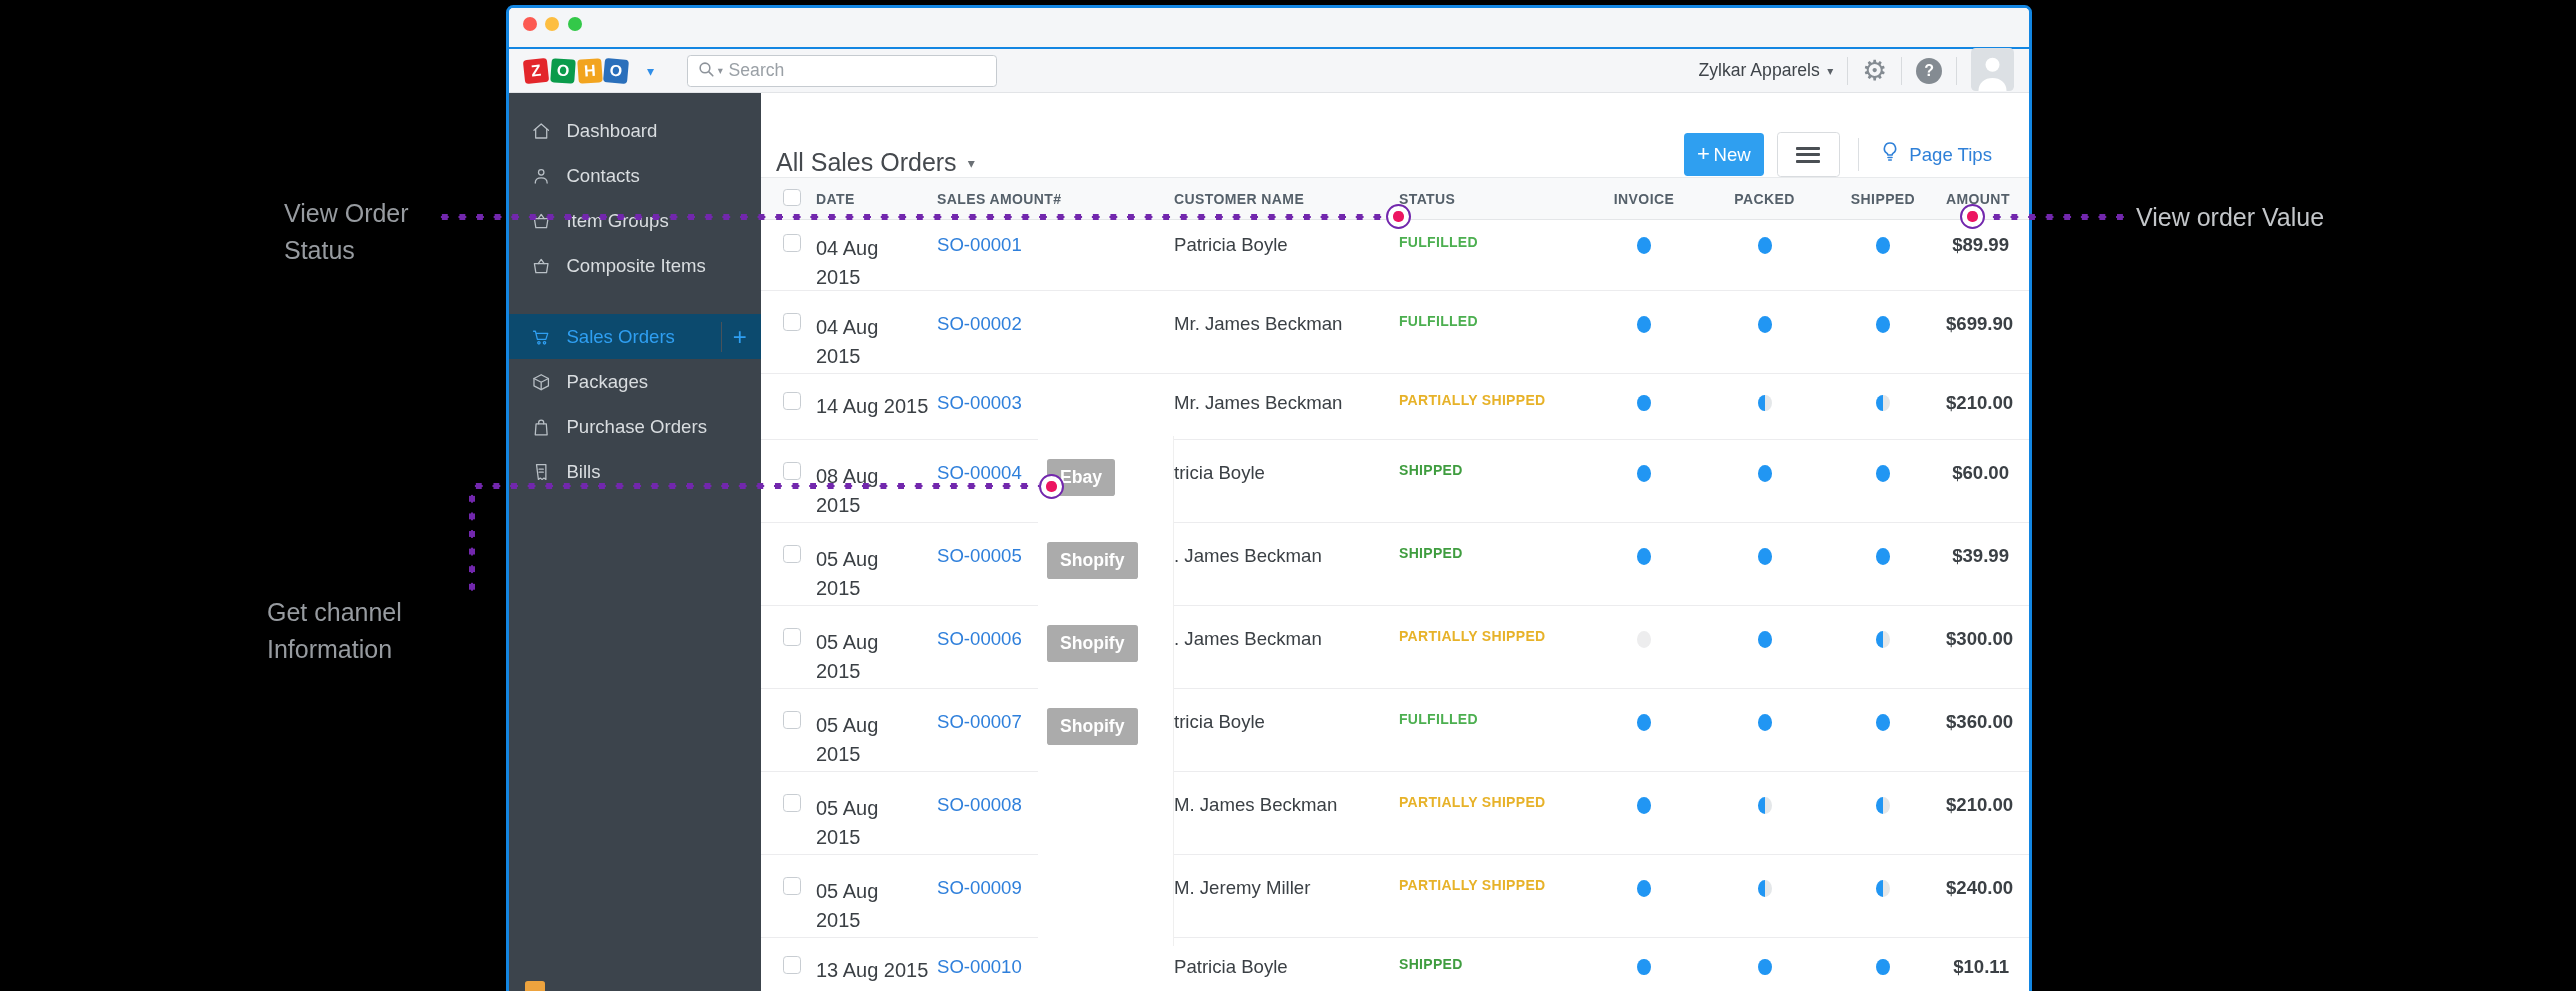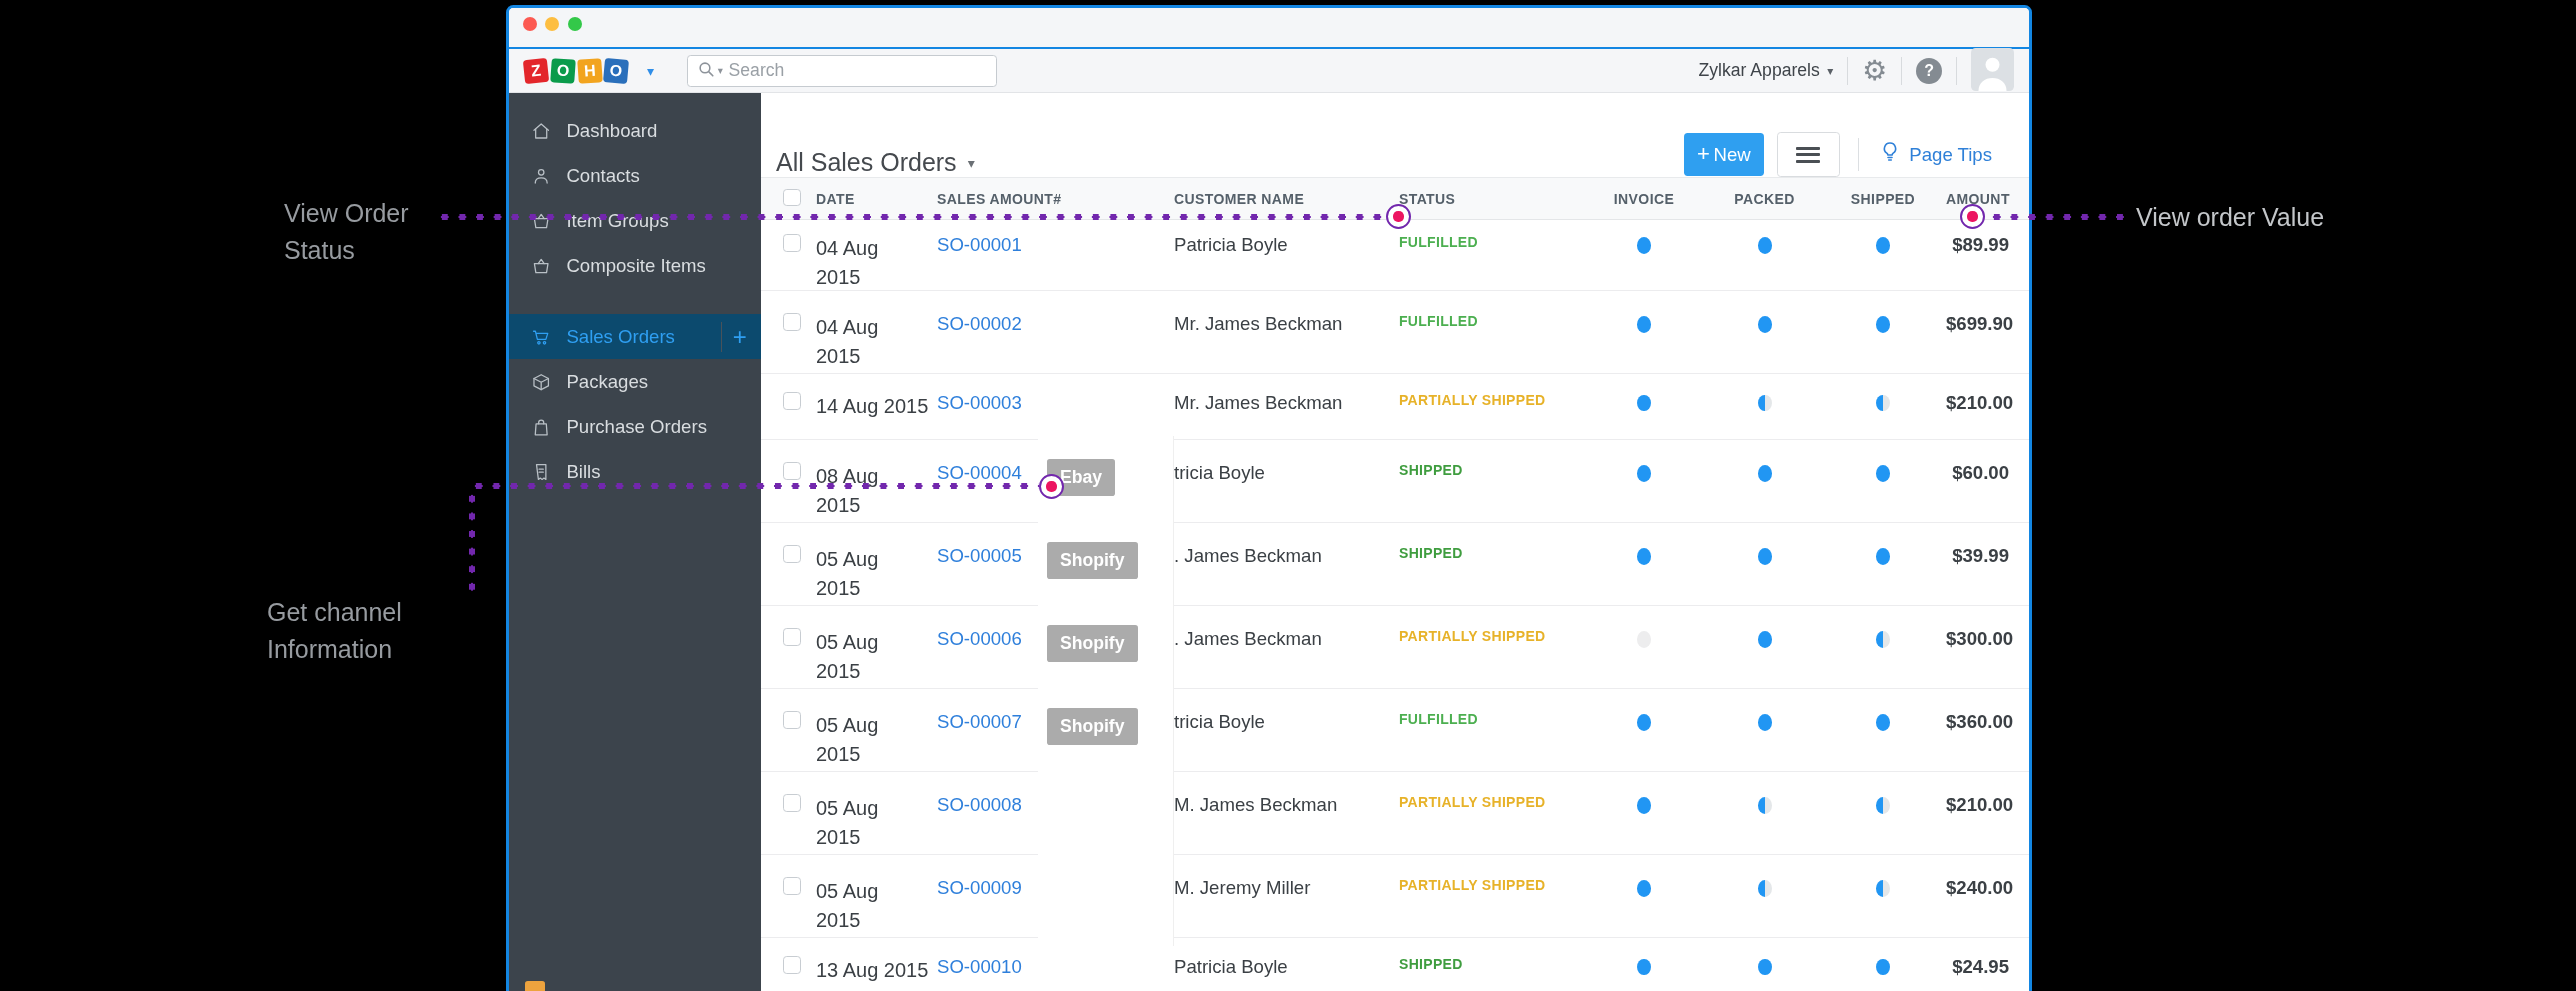--- a/index.html
+++ b/index.html
@@ -411,21 +411,21 @@
             </div>
             <div class="grid row">
               <div class="c-check"><span class="checkbox"></span></div>
               <div class="c-date">13 Aug 2015</div>
               <div class="c-so"><a>SO-00010</a></div>
               <div class="c-cust">Patricia Boyle</div>
               <div class="c-status" style="color: rgb(63, 157, 63);">SHIPPED</div>
               <div class="c-dot"><span class="dot full"></span></div>
               <div class="c-dot"><span class="dot full"></span></div>
               <div class="c-dot"><span class="dot full"></span></div>
-              <div class="c-amt">$24.95</div>
+              <div class="c-amt">$10.11</div>
             </div>
           </div>
         <div class="strip"></div>
       </div>
     </div>
   </div>
 
   <div class="chat-widget"></div>
 
   <div class="anno hdots" style="left:436px;top:213px;width:950px;"></div>

